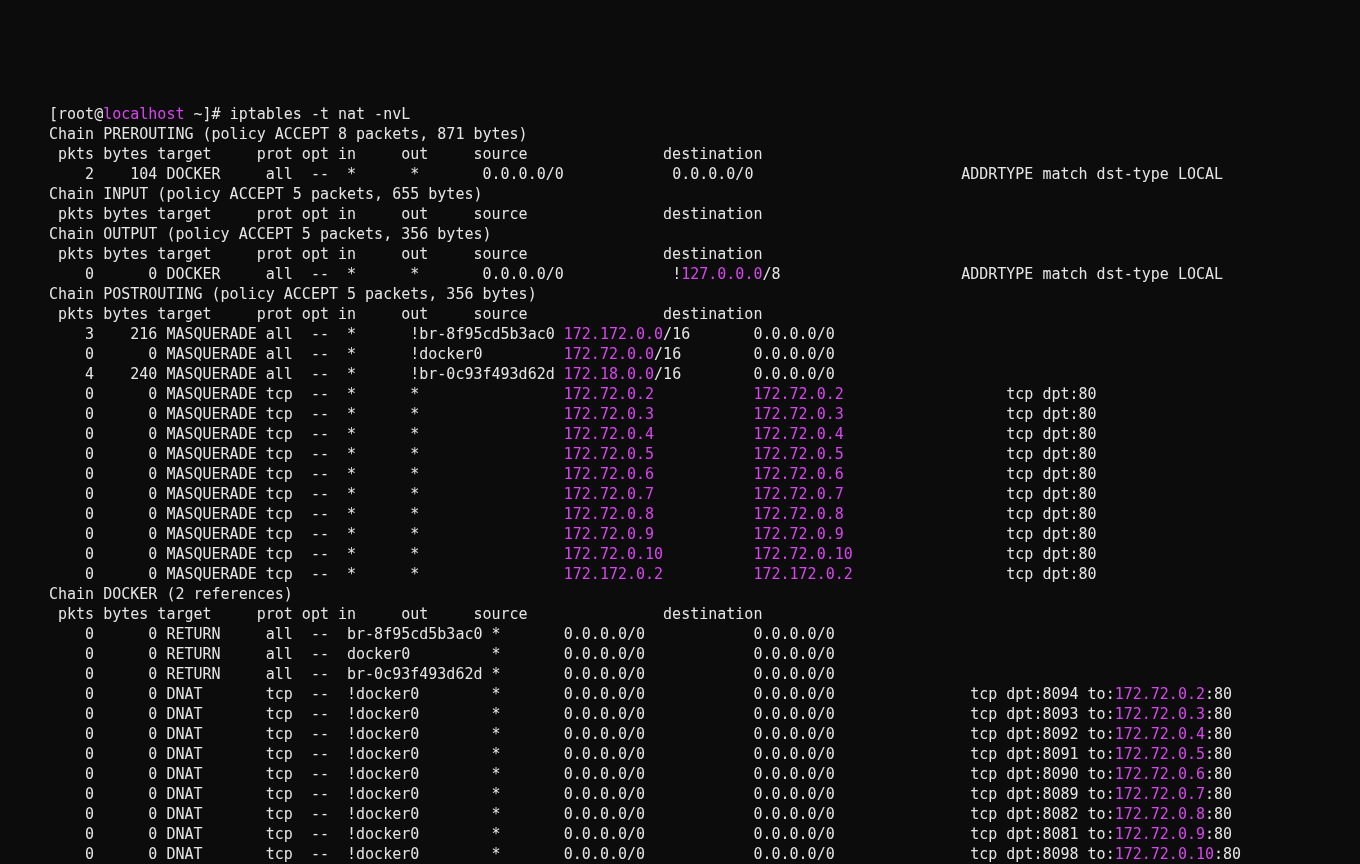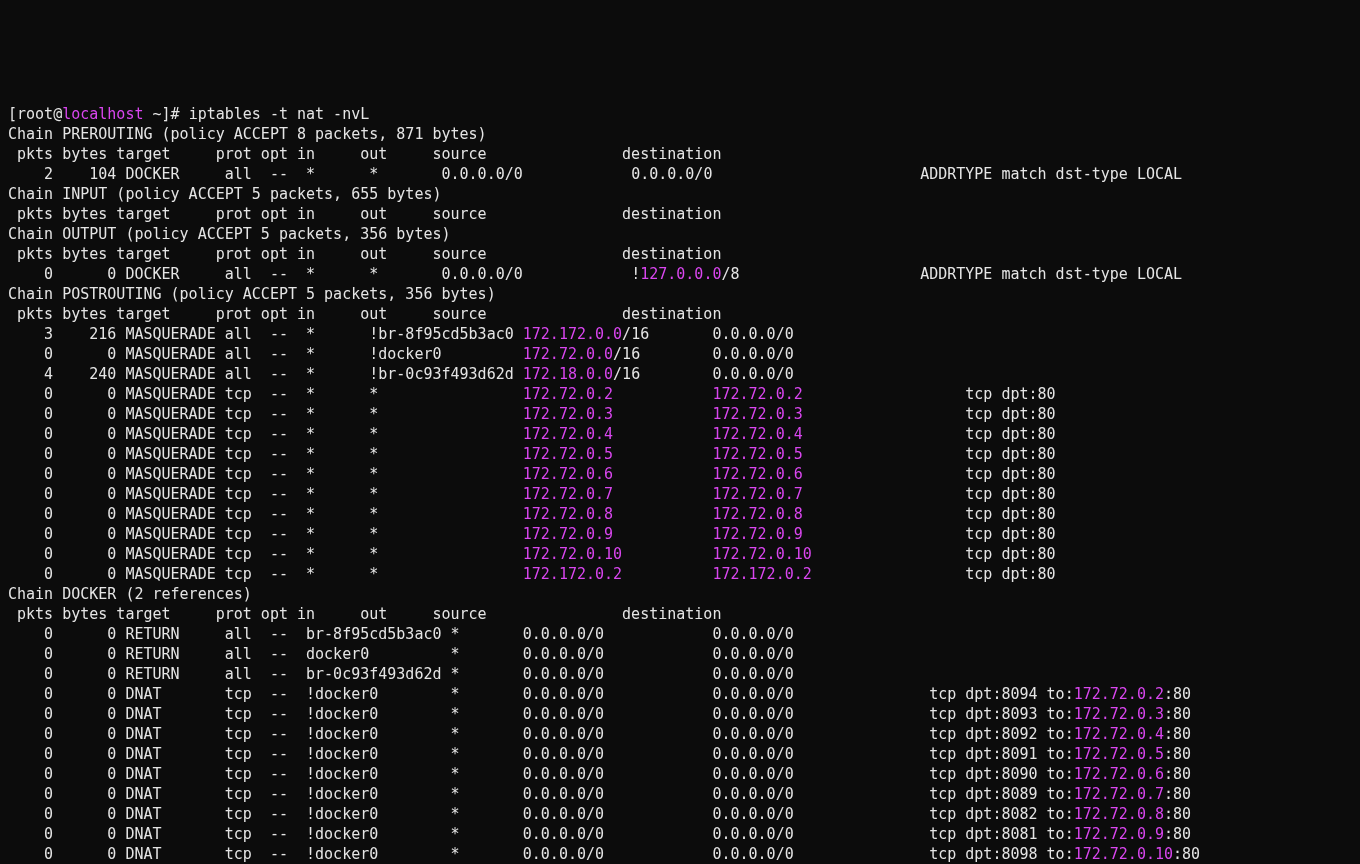--- a/index.html
+++ b/index.html
@@ -10,21 +10,21 @@
     font-family: "DejaVu Sans Mono", "Consolas", monospace;
     font-size: 15px;
     line-height: 20px;
     white-space: pre;
   }
   .term {
     padding: 4px 8px;
   }
   .mag { color: #d946ef; }
   .wh  { color: #e5e5e5; }
-  .line { white-space: pre; }
+  .line { white-space: pre; margin-left: 41px; }
 </style>
 </head>
 <body>
 
 
 
 <div class="term" id="term"><div class="line"><span class="wh">[</span><span class="wh">root</span><span class="wh">@</span><span class="mag">localhost</span><span class="wh"> ~]# </span><span class="wh">iptables -t nat -nvL</span></div><div class="line"><span class="wh">Chain PREROUTING (policy ACCEPT 8 packets, 871 bytes)</span></div><div class="line"><span class="wh"> pkts bytes target     prot opt in     out     source               destination</span></div><div class="line"><span class="wh">    2    104 DOCKER     all  --  *      *       </span><span class="wh">0.0.0.0/0</span><span class="wh">            </span><span class="wh">0.0.0.0/0</span><span class="wh">                       </span><span class="wh">ADDRTYPE match dst-type LOCAL</span></div><div class="line"></div><div class="line"><span class="wh">Chain INPUT (policy ACCEPT 5 packets, 655 bytes)</span></div><div class="line"><span class="wh"> pkts bytes target     prot opt in     out     source               destination</span></div><div class="line"></div><div class="line"><span class="wh">Chain OUTPUT (policy ACCEPT 5 packets, 356 bytes)</span></div><div class="line"><span class="wh"> pkts bytes target     prot opt in     out     source               destination</span></div><div class="line"><span class="wh">    0      0 DOCKER     all  --  *      *       </span><span class="wh">0.0.0.0/0</span><span class="wh">            </span><span class="wh">!</span><span class="mag">127.0.0.0</span><span class="wh">/8</span><span class="wh">                    </span><span class="wh">ADDRTYPE match dst-type LOCAL</span></div><div class="line"></div><div class="line"><span class="wh">Chain POSTROUTING (policy ACCEPT 5 packets, 356 bytes)</span></div><div class="line"><span class="wh"> pkts bytes target     prot opt in     out     source               destination</span></div><div class="line"><span class="wh">    3    216 MASQUERADE all  --  *      !br-8f95cd5b3ac0 </span><span class="mag">172.172.0.0</span><span class="wh">/16</span><span class="wh">       </span><span class="wh">0.0.0.0/0</span></div><div class="line"><span class="wh">    0      0 MASQUERADE all  --  *      !docker0         </span><span class="mag">172.72.0.0</span><span class="wh">/16</span><span class="wh">        </span><span class="wh">0.0.0.0/0</span></div><div class="line"><span class="wh">    4    240 MASQUERADE all  --  *      !br-0c93f493d62d </span><span class="mag">172.18.0.0</span><span class="wh">/16</span><span class="wh">        </span><span class="wh">0.0.0.0/0</span></div><div class="line"><span class="wh">    0      0 MASQUERADE tcp  --  *      *                </span><span class="mag">172.72.0.2</span><span class="wh">           </span><span class="mag">172.72.0.2</span><span class="wh">                  </span><span class="wh">tcp dpt:80</span></div><div class="line"><span class="wh">    0      0 MASQUERADE tcp  --  *      *                </span><span class="mag">172.72.0.3</span><span class="wh">           </span><span class="mag">172.72.0.3</span><span class="wh">                  </span><span class="wh">tcp dpt:80</span></div><div class="line"><span class="wh">    0      0 MASQUERADE tcp  --  *      *                </span><span class="mag">172.72.0.4</span><span class="wh">           </span><span class="mag">172.72.0.4</span><span class="wh">                  </span><span class="wh">tcp dpt:80</span></div><div class="line"><span class="wh">    0      0 MASQUERADE tcp  --  *      *                </span><span class="mag">172.72.0.5</span><span class="wh">           </span><span class="mag">172.72.0.5</span><span class="wh">                  </span><span class="wh">tcp dpt:80</span></div><div class="line"><span class="wh">    0      0 MASQUERADE tcp  --  *      *                </span><span class="mag">172.72.0.6</span><span class="wh">           </span><span class="mag">172.72.0.6</span><span class="wh">                  </span><span class="wh">tcp dpt:80</span></div><div class="line"><span class="wh">    0      0 MASQUERADE tcp  --  *      *                </span><span class="mag">172.72.0.7</span><span class="wh">           </span><span class="mag">172.72.0.7</span><span class="wh">                  </span><span class="wh">tcp dpt:80</span></div><div class="line"><span class="wh">    0      0 MASQUERADE tcp  --  *      *                </span><span class="mag">172.72.0.8</span><span class="wh">           </span><span class="mag">172.72.0.8</span><span class="wh">                  </span><span class="wh">tcp dpt:80</span></div><div class="line"><span class="wh">    0      0 MASQUERADE tcp  --  *      *                </span><span class="mag">172.72.0.9</span><span class="wh">           </span><span class="mag">172.72.0.9</span><span class="wh">                  </span><span class="wh">tcp dpt:80</span></div><div class="line"><span class="wh">    0      0 MASQUERADE tcp  --  *      *                </span><span class="mag">172.72.0.10</span><span class="wh">          </span><span class="mag">172.72.0.10</span><span class="wh">                 </span><span class="wh">tcp dpt:80</span></div><div class="line"><span class="wh">    0      0 MASQUERADE tcp  --  *      *                </span><span class="mag">172.172.0.2</span><span class="wh">          </span><span class="mag">172.172.0.2</span><span class="wh">                 </span><span class="wh">tcp dpt:80</span></div><div class="line"></div><div class="line"><span class="wh">Chain DOCKER (2 references)</span></div><div class="line"><span class="wh"> pkts bytes target     prot opt in     out     source               destination</span></div><div class="line"><span class="wh">    0      0 RETURN     all  --  br-8f95cd5b3ac0 *       </span><span class="wh">0.0.0.0/0</span><span class="wh">            </span><span class="wh">0.0.0.0/0</span></div><div class="line"><span class="wh">    0      0 RETURN     all  --  docker0         *       </span><span class="wh">0.0.0.0/0</span><span class="wh">            </span><span class="wh">0.0.0.0/0</span></div><div class="line"><span class="wh">    0      0 RETURN     all  --  br-0c93f493d62d *       </span><span class="wh">0.0.0.0/0</span><span class="wh">            </span><span class="wh">0.0.0.0/0</span></div><div class="line"><span class="wh">    0      0 DNAT       tcp  --  !docker0        *       </span><span class="wh">0.0.0.0/0</span><span class="wh">            </span><span class="wh">0.0.0.0/0</span><span class="wh">               </span><span class="wh">tcp dpt:8094 to:</span><span class="mag">172.72.0.2</span><span class="wh">:80</span></div><div class="line"><span class="wh">    0      0 DNAT       tcp  --  !docker0        *       </span><span class="wh">0.0.0.0/0</span><span class="wh">            </span><span class="wh">0.0.0.0/0</span><span class="wh">               </span><span class="wh">tcp dpt:8093 to:</span><span class="mag">172.72.0.3</span><span class="wh">:80</span></div><div class="line"><span class="wh">    0      0 DNAT       tcp  --  !docker0        *       </span><span class="wh">0.0.0.0/0</span><span class="wh">            </span><span class="wh">0.0.0.0/0</span><span class="wh">               </span><span class="wh">tcp dpt:8092 to:</span><span class="mag">172.72.0.4</span><span class="wh">:80</span></div><div class="line"><span class="wh">    0      0 DNAT       tcp  --  !docker0        *       </span><span class="wh">0.0.0.0/0</span><span class="wh">            </span><span class="wh">0.0.0.0/0</span><span class="wh">               </span><span class="wh">tcp dpt:8091 to:</span><span class="mag">172.72.0.5</span><span class="wh">:80</span></div><div class="line"><span class="wh">    0      0 DNAT       tcp  --  !docker0        *       </span><span class="wh">0.0.0.0/0</span><span class="wh">            </span><span class="wh">0.0.0.0/0</span><span class="wh">               </span><span class="wh">tcp dpt:8090 to:</span><span class="mag">172.72.0.6</span><span class="wh">:80</span></div><div class="line"><span class="wh">    0      0 DNAT       tcp  --  !docker0        *       </span><span class="wh">0.0.0.0/0</span><span class="wh">            </span><span class="wh">0.0.0.0/0</span><span class="wh">               </span><span class="wh">tcp dpt:8089 to:</span><span class="mag">172.72.0.7</span><span class="wh">:80</span></div><div class="line"><span class="wh">    0      0 DNAT       tcp  --  !docker0        *       </span><span class="wh">0.0.0.0/0</span><span class="wh">            </span><span class="wh">0.0.0.0/0</span><span class="wh">               </span><span class="wh">tcp dpt:8082 to:</span><span class="mag">172.72.0.8</span><span class="wh">:80</span></div><div class="line"><span class="wh">    0      0 DNAT       tcp  --  !docker0        *       </span><span class="wh">0.0.0.0/0</span><span class="wh">            </span><span class="wh">0.0.0.0/0</span><span class="wh">               </span><span class="wh">tcp dpt:8081 to:</span><span class="mag">172.72.0.9</span><span class="wh">:80</span></div><div class="line"><span class="wh">    0      0 DNAT       tcp  --  !docker0        *       </span><span class="wh">0.0.0.0/0</span><span class="wh">            </span><span class="wh">0.0.0.0/0</span><span class="wh">               </span><span class="wh">tcp dpt:8098 to:</span><span class="mag">172.72.0.10</span><span class="wh">:80</span></div></div>
 
 
 

